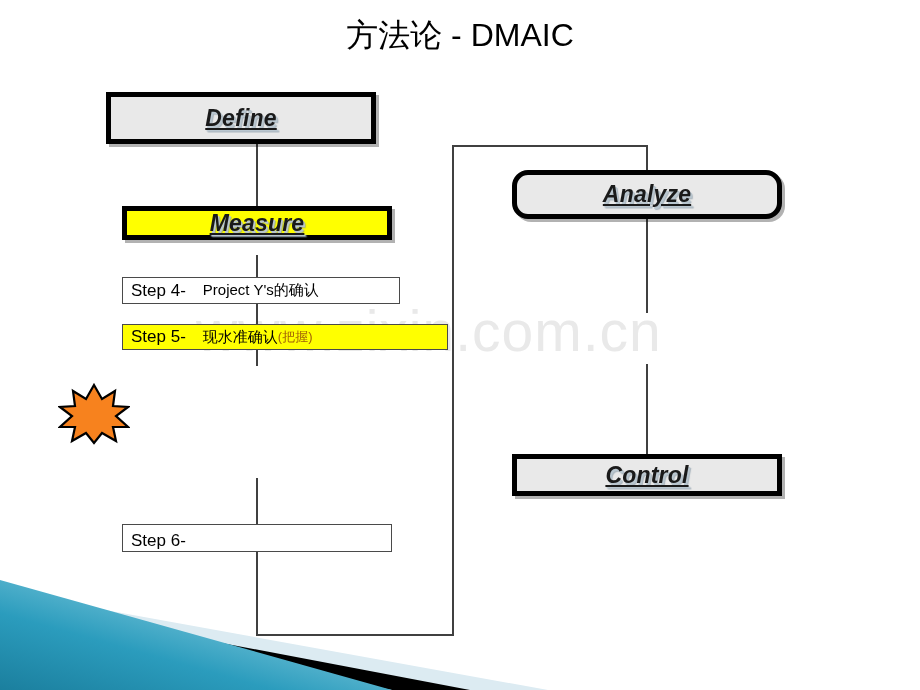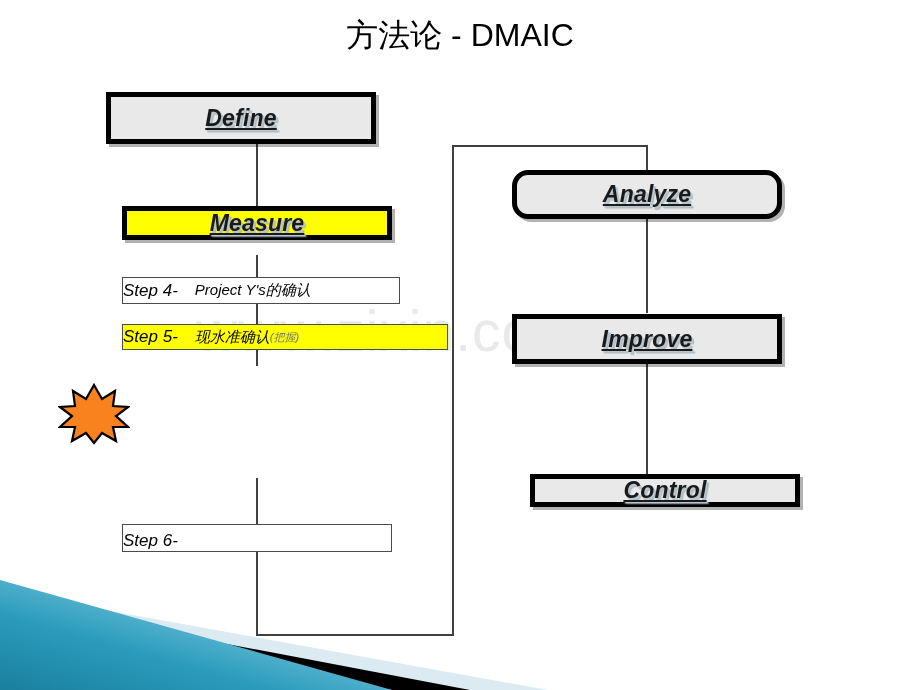--- a/index.html
+++ b/index.html
@@ -85,39 +85,39 @@
   
   .phase.measure { background: #ffff00; }
 
   
   .step {
     position: absolute;
     border: 1.5px solid #4a4a4a;
     background: #ffffff;
     display: flex;
     align-items: center;
+    padding-left: 8px;
     z-index: 4;
     white-space: nowrap;
-    font-style: italic;
   }
   .step.yellow { background: #ffff00; }
   .step .s-head {
     font-size: 17px;
     color: #000;
     font-family: "Liberation Sans", sans-serif;
   }
   .step .s-tail {
     font-size: 15px;
     color: #000;
     margin-left: 17px;
     font-family: "Liberation Sans", sans-serif;
   }
   .step .s-small {
-    font-size: 11px;
-    color: #737373;
+    font-size: 13px;
+    color: #a16207;
     font-family: "Liberation Sans", sans-serif;
   }
 
   
   #tools {
     position: absolute;
     left: 122px;
     top: 363px;
     width: 278px;
     height: 118px;
@@ -235,21 +235,18 @@
   </svg>
 
   <div class="step" style="left:122px; top:524px; width:270px; height:28px;align-items:flex-end;">
     <span class="s-head">Step 6-</span>
   </div>
 
   <div class="phase" style="left:512px; top:170px; width:270px; height:49px;border-radius:16px;">
     <span class="lbl">Analyze</span>
   </div>
 
-  <div class="phase" style="left:512px; top:314px; width:270px; height:50px;">
-    <span class="lbl">Improve</span>
-  </div>
-
-  <div class="phase" style="left:512px; top:474px; width:270px; height:33px;margin-left:18px;">
+
+  <div class="phase" style="left:512px; top:454px; width:270px; height:42px;">
     <span class="lbl">Control</span>
   </div>
 
 </div>
 
 </body></html>

